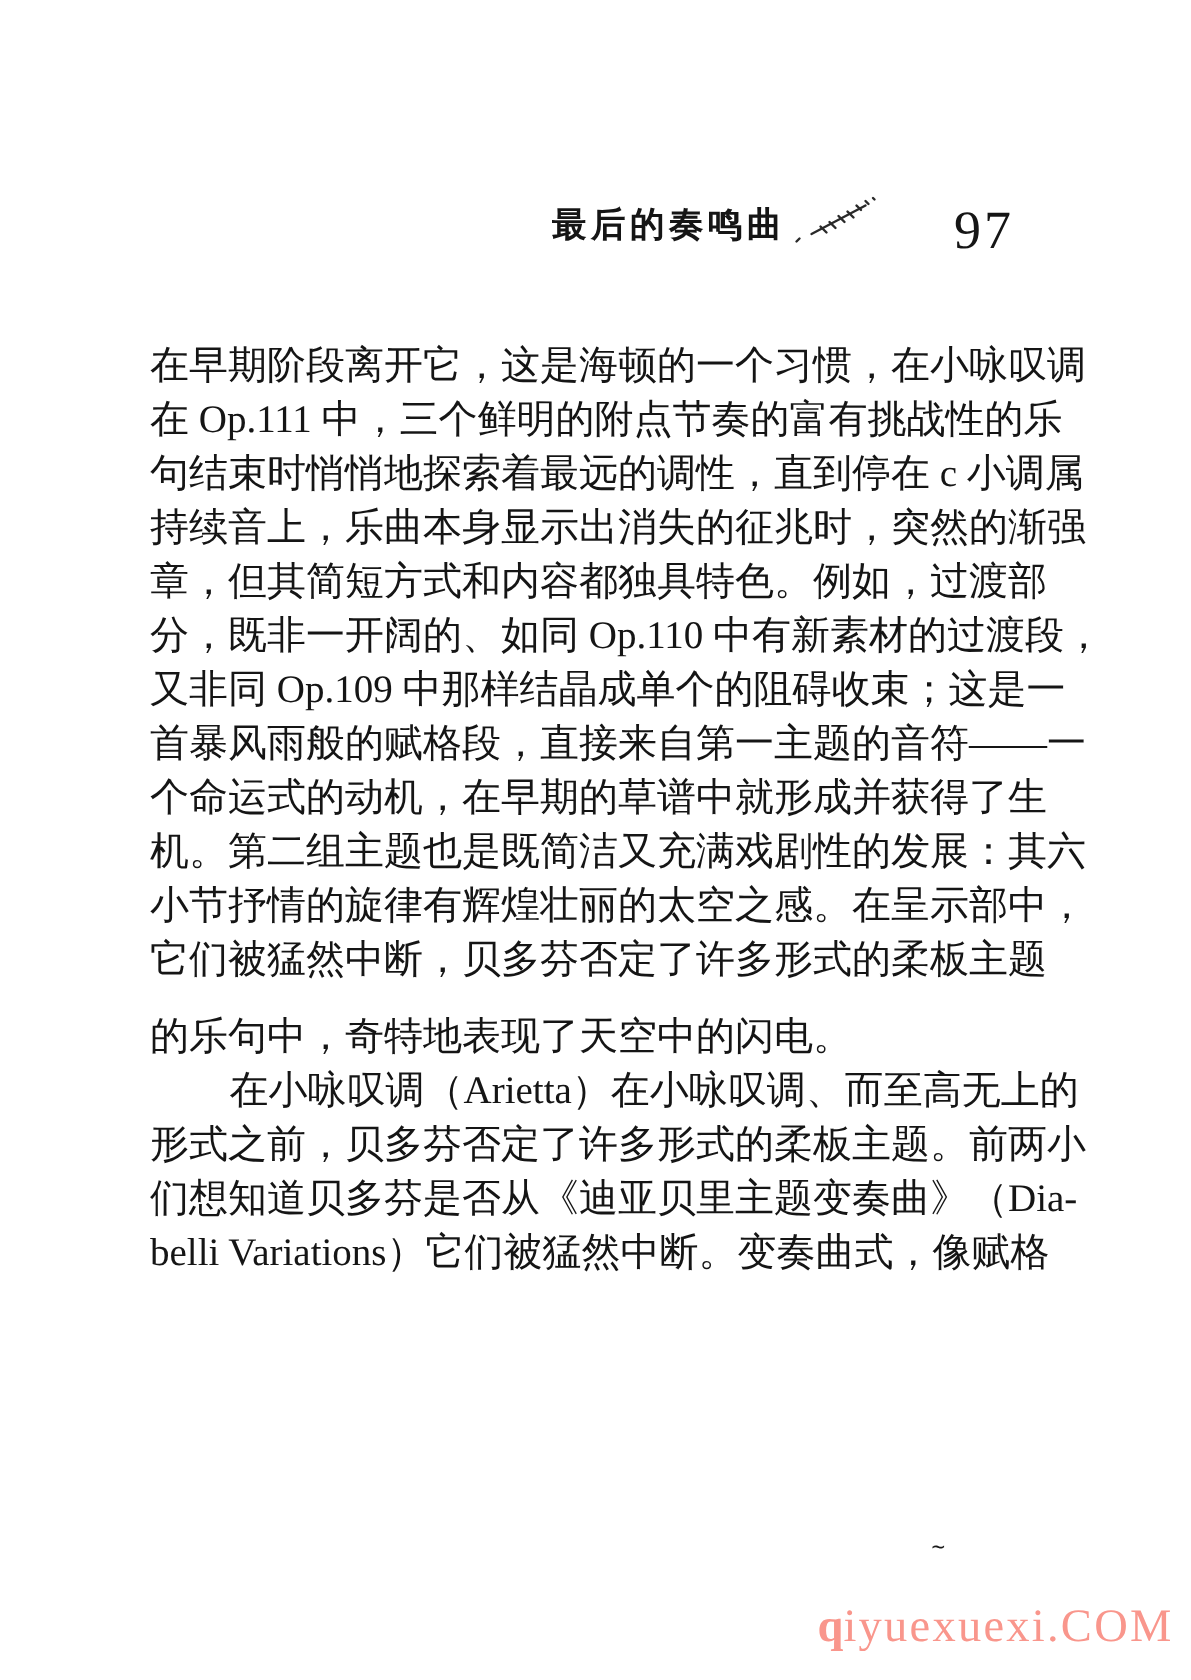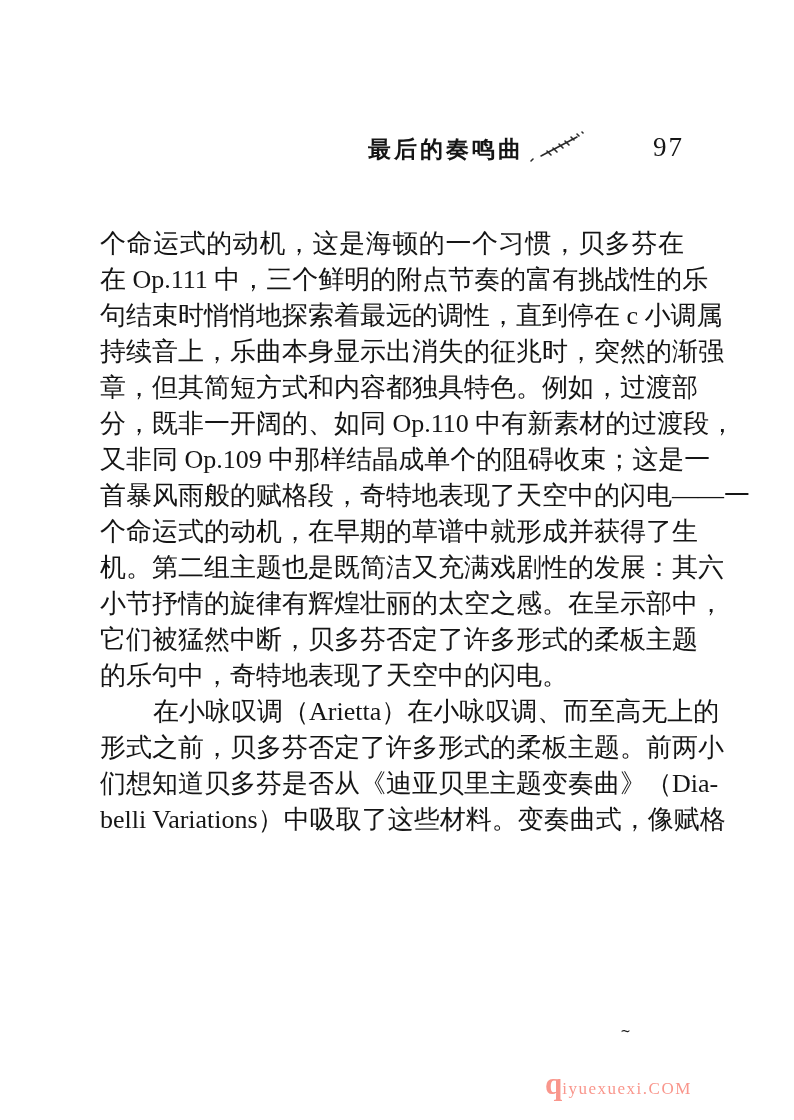--- a/index.html
+++ b/index.html
@@ -29,43 +29,43 @@
   }
   .flourish {
     position: absolute;
     left: 527px;
     top: 128px;
   }
   .page-number {
     position: absolute;
     left: 636px;
     top: 132px;
-    font-size: 27px;
+    font-size: 36px;
     letter-spacing: 2px;
-    margin-left: 17px;
   }
   
   .body-text {
     position: absolute;
     left: 100px;
     top: 226px;
     width: 584px;
     font-size: 26px;
   }
   .line {
     height: 36px;
     line-height: 36px;
     white-space: nowrap;
     text-align: justify;
     text-align-last: justify;
     text-justify: inter-character;
   }
   .line.short {
     text-align: right;
     text-align-last: left;
+    margin-top: 15px;
   }
   .line.indent {
     padding-left: 53px;
   }
   
   .scan-artifact {
     position: absolute;
     left: 621px;
     top: 1022px;
     font-size: 15px;
@@ -79,21 +79,21 @@
     top: 1066px;
     white-space: nowrap;
     color: #f9968c;
   }
   .wm-q {
     font-weight: bold;
     font-size: 31px;
     font-family: "Liberation Serif", serif;
   }
   .wm-rest {
-    font-size: 17px;
+    font-size: 31px;
     letter-spacing: 1.5px;
     font-family: "Liberation Serif", serif;
   }
 </style>
 </head>
 <body>
 
 <div class="page">
 
   <span class="running-head">最后的奏鸣曲</span>
@@ -108,37 +108,37 @@
       <line x1="38" y1="13" x2="42" y2="17"></line>
       <line x1="44" y1="9" x2="47" y2="12"></line>
       <line x1="50" y1="6" x2="52" y2="8"></line>
       <line x1="55" y1="4" x2="56" y2="5"></line>
     </g>
   </svg>
 
   <span class="page-number">97</span>
 
   <div class="body-text">
-    <div class="line">个命运式的动机，这是海顿的一个习惯，贝多芬在</div>
+    <div class="line">在早期阶段离开它，这是海顿的一个习惯，在小咏叹调</div>
     <div class="line">在 Op.111 中，三个鲜明的附点节奏的富有挑战性的乐</div>
     <div class="line">句结束时悄悄地探索着最远的调性，直到停在 c 小调属</div>
     <div class="line">持续音上，乐曲本身显示出消失的征兆时，突然的渐强</div>
     <div class="line">章，但其简短方式和内容都独具特色。例如，过渡部</div>
     <div class="line">分，既非一开阔的、如同 Op.110 中有新素材的过渡段，</div>
     <div class="line">又非同 Op.109 中那样结晶成单个的阻碍收束；这是一</div>
-    <div class="line">首暴风雨般的赋格段，奇特地表现了天空中的闪电——一</div>
+    <div class="line">首暴风雨般的赋格段，直接来自第一主题的音符——一</div>
     <div class="line">个命运式的动机，在早期的草谱中就形成并获得了生</div>
     <div class="line">机。第二组主题也是既简洁又充满戏剧性的发展：其六</div>
     <div class="line">小节抒情的旋律有辉煌壮丽的太空之感。在呈示部中，</div>
     <div class="line">它们被猛然中断，贝多芬否定了许多形式的柔板主题</div>
     <div class="line short">的乐句中，奇特地表现了天空中的闪电。</div>
     <div class="line indent">在小咏叹调（Arietta）在小咏叹调、而至高无上的</div>
     <div class="line">形式之前，贝多芬否定了许多形式的柔板主题。前两小</div>
     <div class="line">们想知道贝多芬是否从《迪亚贝里主题变奏曲》（Dia-</div>
-    <div class="line">belli Variations）中吸取了这些材料。变奏曲式，像赋格</div>
+    <div class="line">belli Variations）它们被猛然中断。变奏曲式，像赋格</div>
   </div>
 
   <span class="scan-artifact">~</span>
 
   <div class="watermark">
     <span class="wm-q">q</span><span class="wm-rest">iyuexuexi.COM</span>
   </div>
 
 </div>
 

